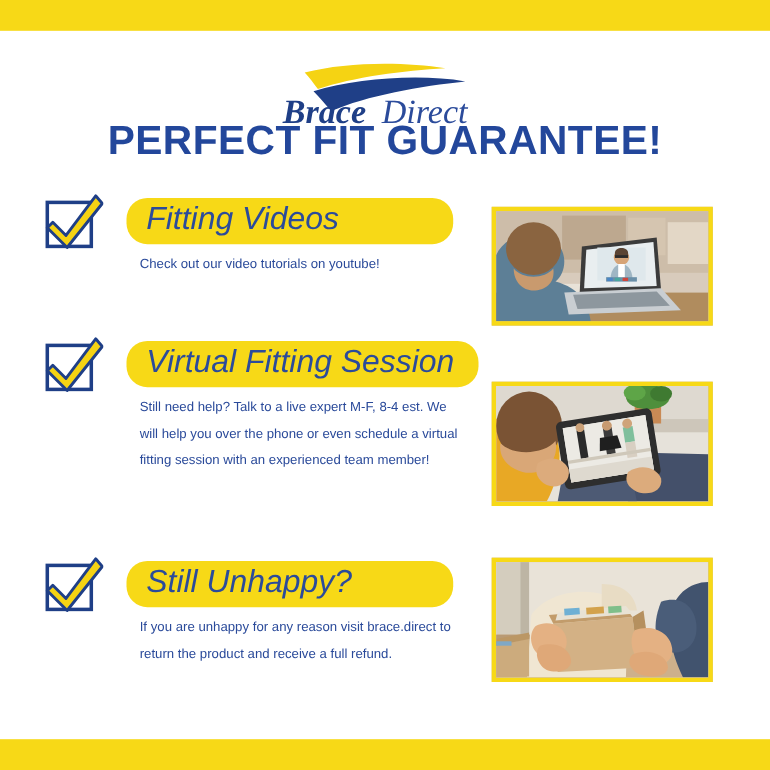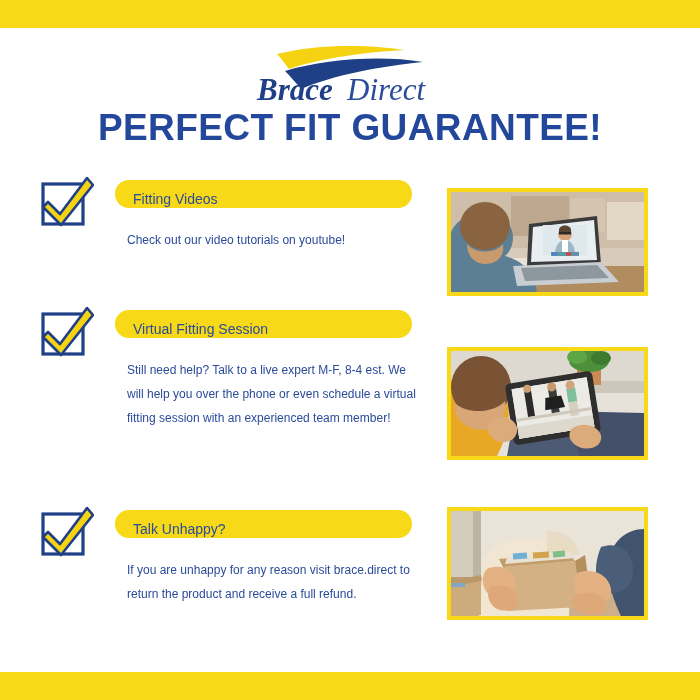--- a/index.html
+++ b/index.html
@@ -25,21 +25,21 @@
     width: 700px;
     background: #f7d917;
   }
   .band-top    { top: 0;    height: 28px; }
   .band-bottom { top: 672px; height: 28px; }
 
   
   #logo {
     position: absolute;
     left: 255px;
-    top: 42px;
+    top: 54px;
     width: 195px;
     height: 62px;
   }
   #logo svg { display: block; }
 
   
   #headline {
     position: absolute;
     left: 0;
     top: 107px;
@@ -64,31 +64,32 @@
     top: 0;
     width: 54px;
     height: 54px;
   }
   .check-icon svg { display: block; }
 
   .pill {
     position: absolute;
     left: 115px;
     top: 4px;
-    height: 28px;
+    height: 42px;
     min-width: 297px;
     box-sizing: border-box;
     background: #f7d917;
     border-radius: 19px;
     color: #2b4b9b;
-    font-size: 14px;
+    font-size: 29px;
     line-height: 38px;
     padding: 0 22px 0 18px;
     white-space: nowrap;
     display: inline-block;
+    font-style: italic;
   }
 
   .body-text {
     position: absolute;
     left: 127px;
     top: 52px;
     width: 296px;
     color: #2a4a9a;
     font-size: 12px;
     line-height: 24px;
@@ -150,21 +151,21 @@
     <div class="body-text">Still need help? Talk to a live expert M-F, 8-4 est. We will help you over the phone or even schedule a virtual fitting session with an experienced team member!</div>
   </div>
 
   <div class="section" id="section-2">
     <div class="check-icon">
       <svg viewBox="0 0 54 54" xmlns="http://www.w3.org/2000/svg">
         <rect x="3" y="8" width="40" height="40" fill="#ffffff" stroke="#1f3f87" stroke-width="3.2"></rect>
         <path d="M8 26 L20 38 L47 2 L53 9 L21 49 L3 31 Z" fill="#f5d313" stroke="#1f3f87" stroke-width="2.6" stroke-linejoin="round"></path>
       </svg>
     </div>
-    <div class="pill">Talk Unhappy?</div>
+    <div class="pill">Still Unhappy?</div>
     <div class="body-text">If you are unhappy for any reason visit brace.direct to return the product and receive a full refund.</div>
   </div>
 
   <div class="photo" id="photo-0">
     <svg viewBox="0 0 193 100" preserveAspectRatio="none" xmlns="http://www.w3.org/2000/svg">
       <rect width="193" height="100" fill="#d8cbbc"></rect>
       <rect x="0" y="0" width="193" height="56" fill="#cdbda9"></rect>
       <rect x="60" y="4" width="58" height="40" fill="#bda88f"></rect>
       <rect x="120" y="6" width="34" height="34" fill="#d5c5b0"></rect>
       <rect x="156" y="10" width="37" height="38" fill="#e3d7c6"></rect>

